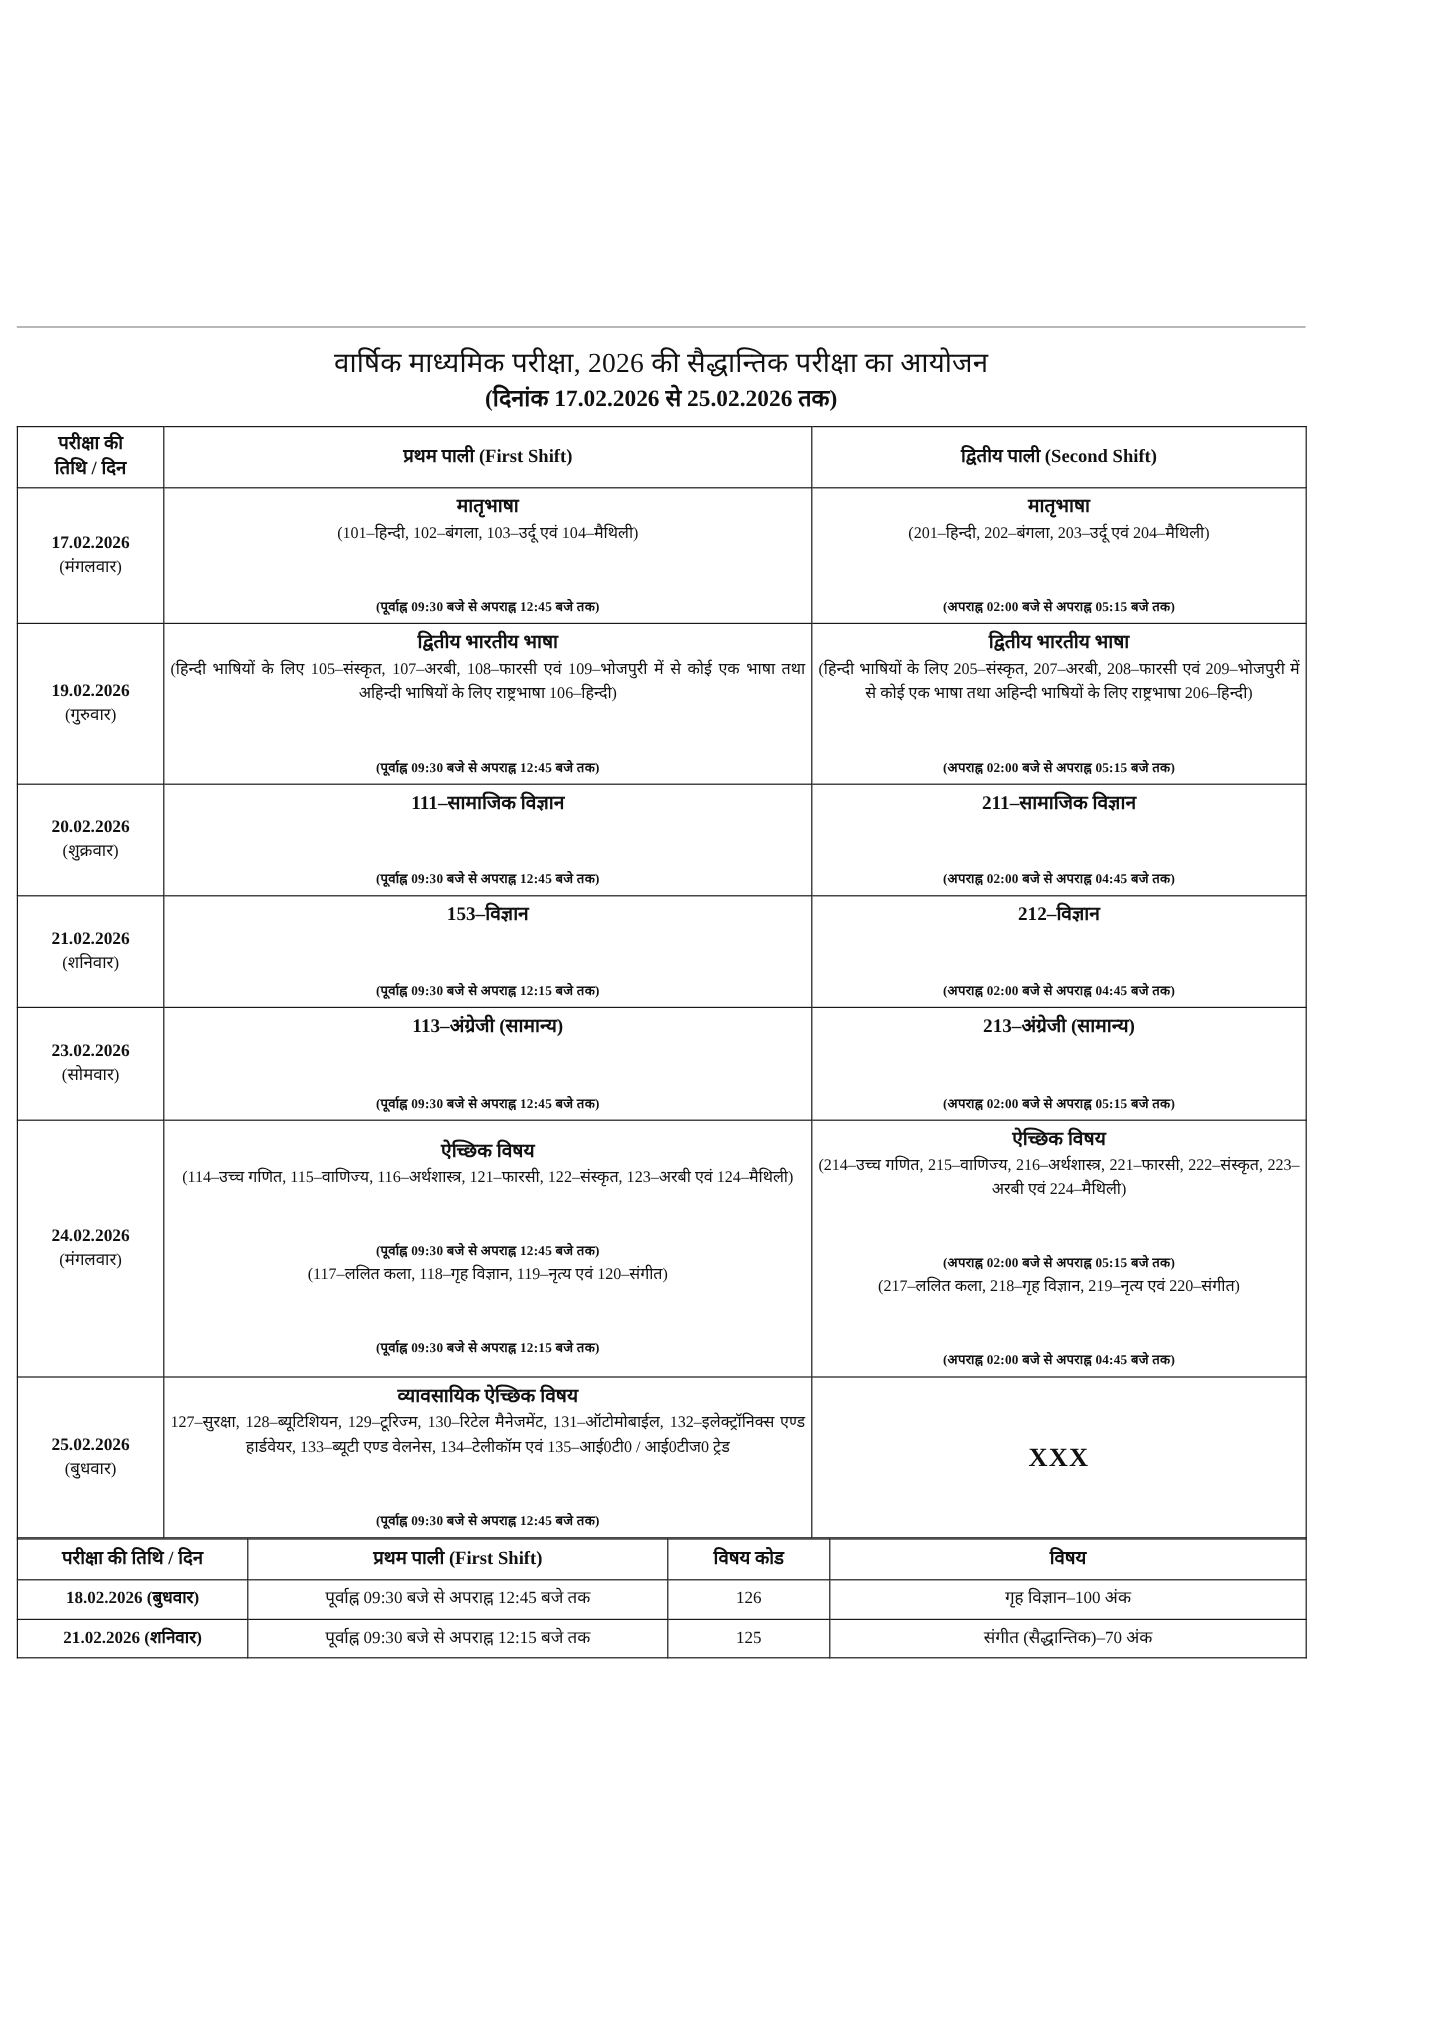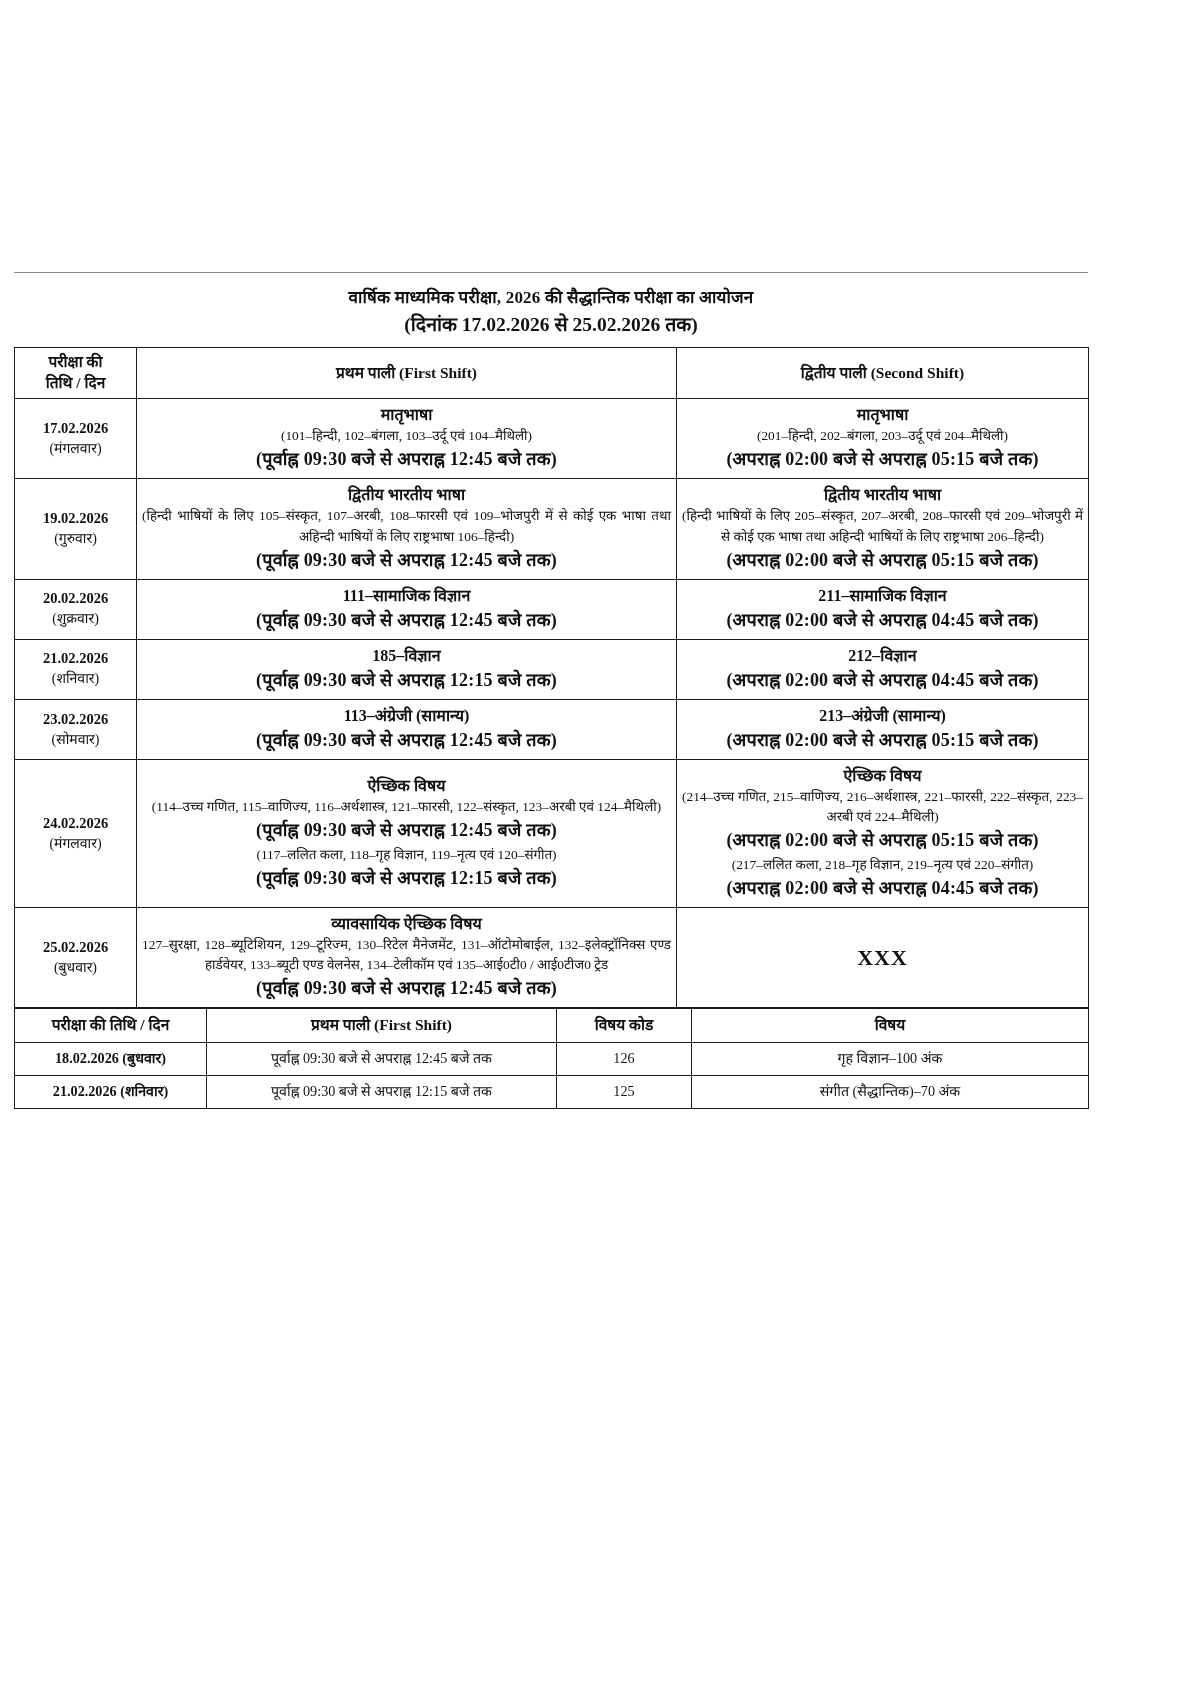--- a/index.html
+++ b/index.html
@@ -29,22 +29,22 @@
     width: 1074px;
   }
 
   
   .title-wrap {
     border-top: 1px solid #888;
     padding: 14px 0 8px 0;
     text-align: center;
   }
   .title-line1 {
-    font-size: 17px;
-    font-weight: bold;
+    font-size: 23px;
+    font-weight: normal;
     letter-spacing: .2px;
     line-height: 1.35;
   }
   .title-line2 {
     font-size: 19.5px;
     font-weight: bold;
     line-height: 1.5;
   }
 
   
@@ -100,23 +100,24 @@
     line-height: 1.5;
   }
   .cell .codes.just {
     text-align: justify;
     text-align-last: center;
     padding: 0 2px;
   }
   .cell .time {
     display: block;
     font-weight: bold;
-    font-size: 18px;
+    font-size: 11px;
     line-height: 1.55;
     letter-spacing: .2px;
+    margin-top: 44px;
   }
   .xxx {
     font-size: 22px;
     font-weight: bold;
     letter-spacing: 1px;
   }
 
   
   .sub-heading {
     text-align: center;
@@ -228,21 +229,21 @@
             <span class="time">(अपराह्न 02:00 बजे से अपराह्न 04:45 बजे तक)</span>
           </td>
         </tr>
 
         <tr>
           <td class="datecell">
             <span>21.02.2026</span>
             <span class="day">(शनिवार)</span>
           </td>
           <td class="cell">
-            <span class="subj">185–विज्ञान</span>
+            <span class="subj">153–विज्ञान</span>
             <span class="time">(पूर्वाह्न 09:30 बजे से अपराह्न 12:15 बजे तक)</span>
           </td>
           <td class="cell">
             <span class="subj">212–विज्ञान</span>
             <span class="time">(अपराह्न 02:00 बजे से अपराह्न 04:45 बजे तक)</span>
           </td>
         </tr>
 
         <tr>
           <td class="datecell">

